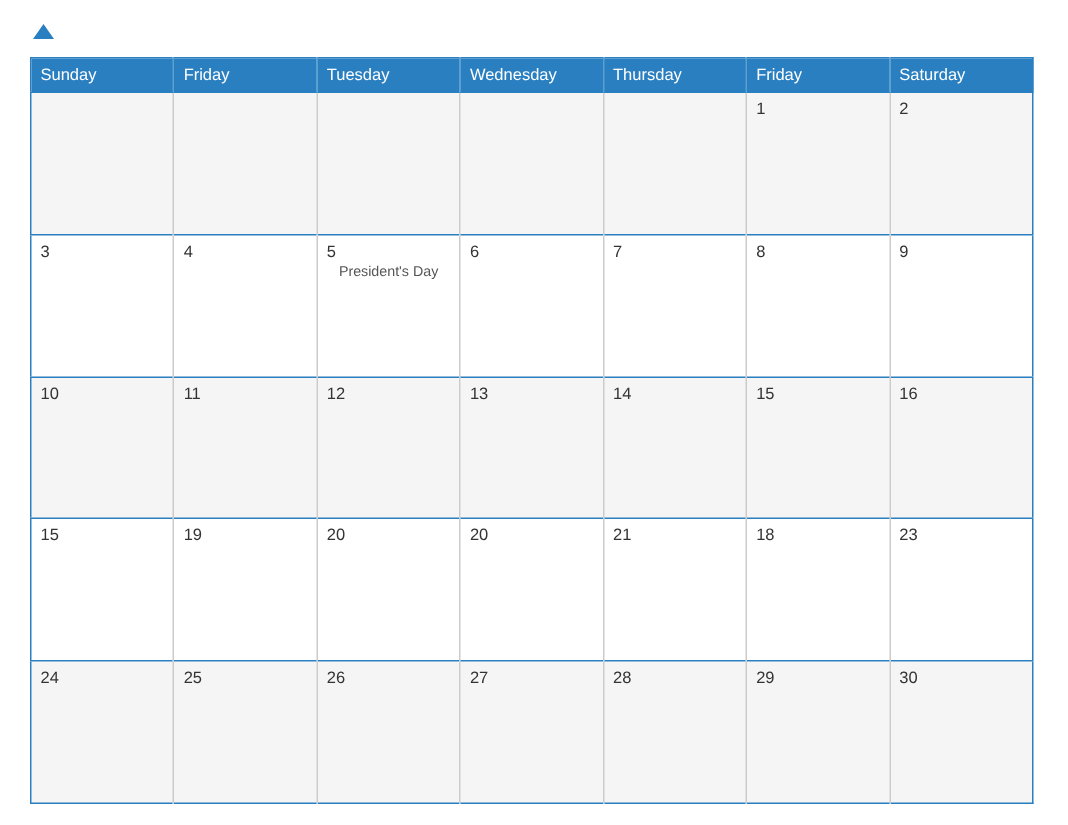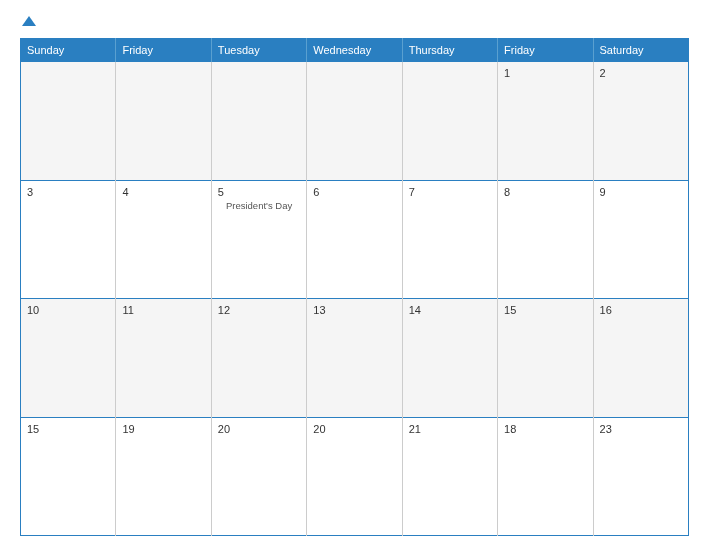--- a/index.html
+++ b/index.html
@@ -230,15 +230,38 @@
           <td>
             <span class="day-number">21</span>
           </td>
           <td>
             <span class="day-number">18</span>
           </td>
           <td>
             <span class="day-number">23</span>
           </td>
         </tr>
+        <tr>
+          <td>
+            <span class="day-number">24</span>
+          </td>
+          <td>
+            <span class="day-number">25</span>
+          </td>
+          <td>
+            <span class="day-number">26</span>
+          </td>
+          <td>
+            <span class="day-number">27</span>
+          </td>
+          <td>
+            <span class="day-number">28</span>
+          </td>
+          <td>
+            <span class="day-number">29</span>
+          </td>
+          <td>
+            <span class="day-number">30</span>
+          </td>
+        </tr>
       </tbody>
   </table>
 </div>
 
 </body></html>

